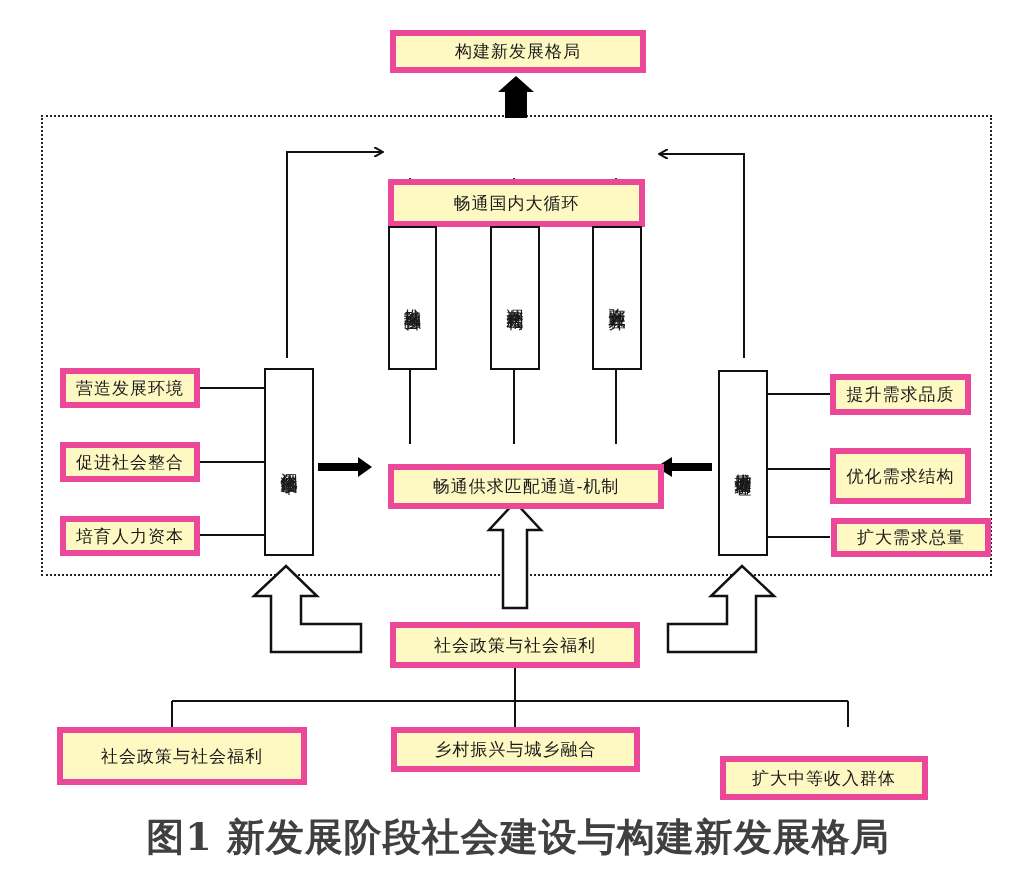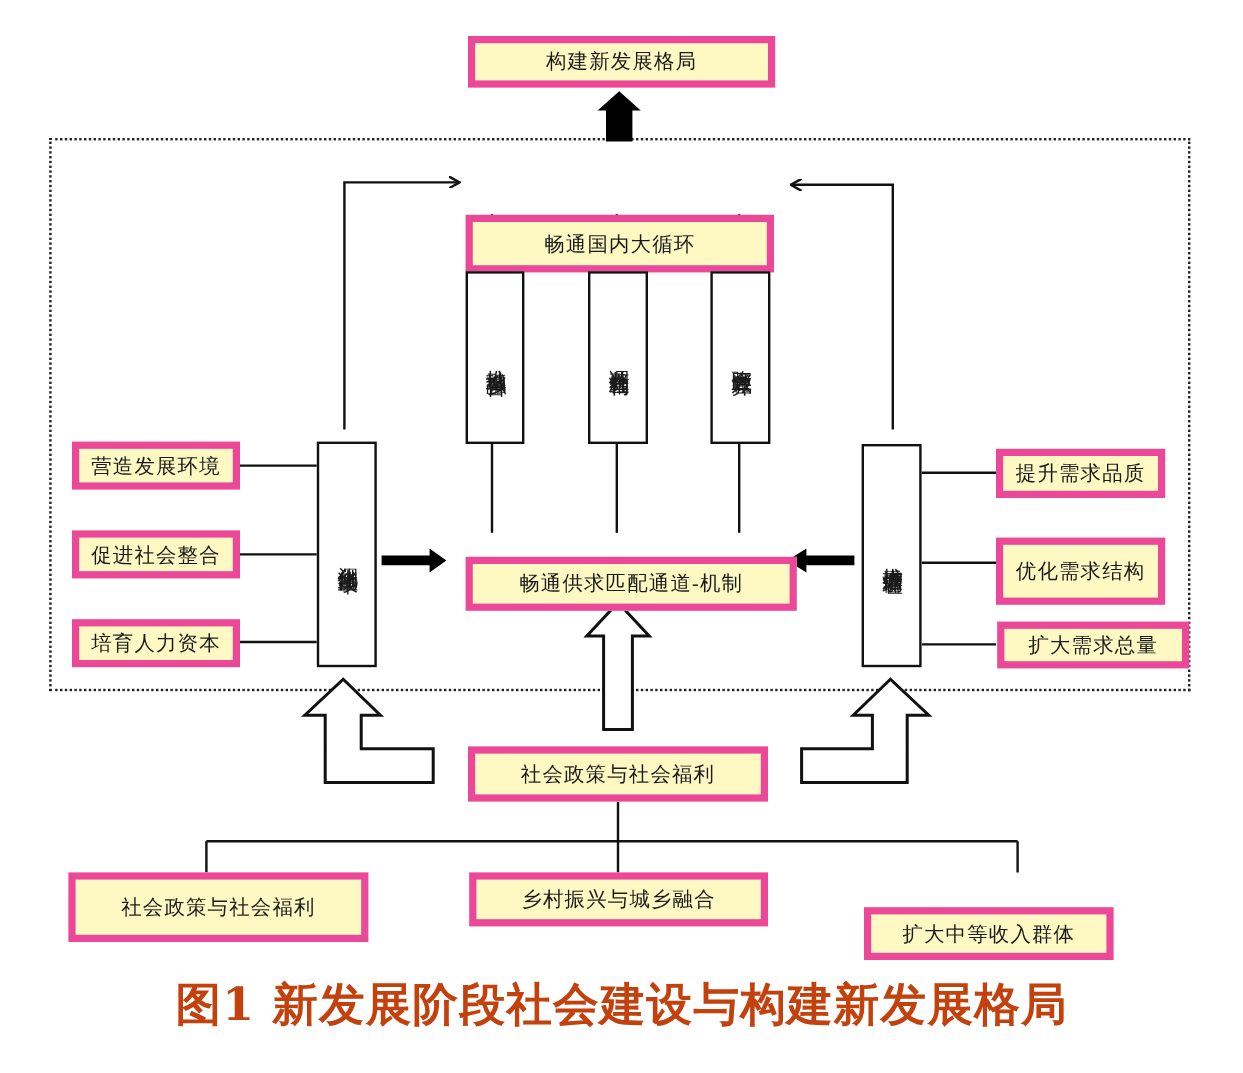--- a/index.html
+++ b/index.html
@@ -7,21 +7,21 @@
          font-family:"DejaVu Sans", sans-serif; color:#1a1a1a; }
   .box { position:absolute; box-sizing:border-box; border:6px solid #ec4899; background:#fef9c3;
          display:flex; align-items:center; justify-content:center; font-size:17px; letter-spacing:1px; }
   .vbox { position:absolute; box-sizing:border-box; border:2px solid #111; background:#fff;
           display:flex; justify-content:center; align-items:center; font-size:17px;
           writing-mode:vertical-rl; text-orientation:upright; letter-spacing:1px; line-height:1; }
   .dashed { position:absolute; left:41px; top:115px; width:951px; height:461px; box-sizing:border-box;
             border:2px dotted #222; }
   svg.lines { position:absolute; left:0; top:0; }
   .caption { position:absolute; left:0; width:1036px; top:812px; text-align:center;
-             font-family:"DejaVu Serif", serif; font-weight:bold; font-size:38px; color:#c2410c; letter-spacing:1px; }
+             font-family:"DejaVu Serif", serif; font-weight:bold; font-size:38px; color:#404040; letter-spacing:1px; }
 </style>
 </head>
 <body>
 
 <div class="dashed"></div>
 
 <svg class="lines" width="1036" height="894">
   <defs>
     <marker id="ah" markerWidth="10" markerHeight="10" refX="8" refY="5" orient="auto" markerUnits="userSpaceOnUse">
       <path d="M0,0 L9,5 L0,10" fill="none" stroke="#111" stroke-width="2"></path>

